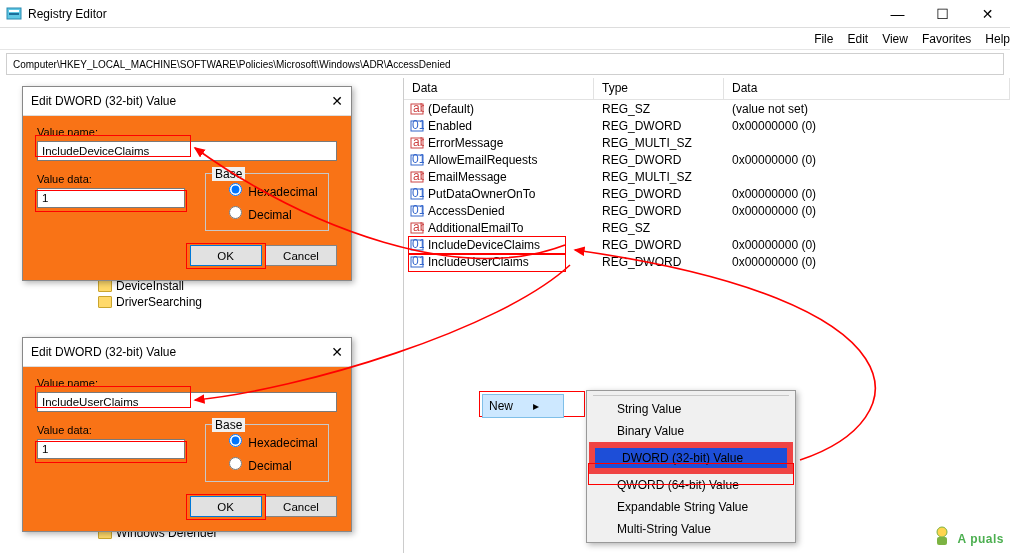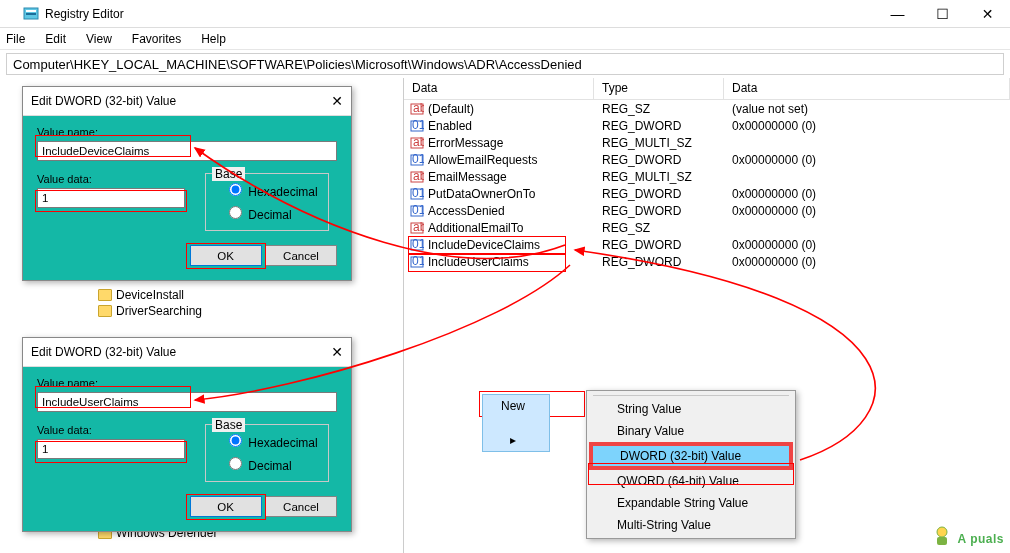--- a/index.html
+++ b/index.html
@@ -1,49 +1,49 @@
 <!DOCTYPE html>
 <html><head>
 <meta charset="utf-8">
 <style>
 * { box-sizing: border-box; font-family: "Segoe UI", Tahoma, sans-serif; font-size: 12px; }
 body { margin: 0; width: 1010px; height: 553px; background: #fff; position: relative; overflow: hidden; }
-.titlebar { height: 28px; display: flex; align-items: center; border-bottom: 1px solid #ddd; padding-left: 23px; }
+.titlebar { height: 28px; display: flex; align-items: center; border-bottom: 1px solid #ddd; padding-left: 6px; }
 .titlebar .ticon { width: 16px; height: 16px; margin-right: 6px; display: inline-block; }
 .titlebar .title { flex: 1; }
 .winbtns { display: flex; height: 100%; }
 .winbtn { width: 45px; display: flex; align-items: center; justify-content: center; font-size: 14px; }
-.menubar { height: 22px; display: flex; align-items: center; padding-left: 6px; gap: 20px; border-bottom: 1px solid #e6e6e6; }
-.addrbar { height: 22px; border: 1px solid #cfcfcf; margin: 3px 6px; padding: 2px 6px; font-size: 13px; display: flex; align-items: center; }
+.menubar { height: 22px; display: flex; align-items: center; padding-left: 6px; gap: 14px; border-bottom: 1px solid #e6e6e6; justify-content: flex-end; }
+.addrbar { height: 22px; border: 1px solid #cfcfcf; margin: 3px 6px; padding: 2px 6px; font-size: 10px; display: flex; align-items: center; }
 .main { display: flex; height: calc(100% - 78px); }
 .treepane { width: 404px; border-right: 1px solid #ccc; position: relative; overflow: hidden; }
 .listpane { flex: 1; position: relative; }
 .lhdr { display: flex; height: 22px; border-bottom: 1px solid #e2e2e2; font-size: 12px; }
 .lhdr > div { padding: 3px 8px; border-right: 1px solid #e2e2e2; }
 .col-n { width: 190px; } .col-t { width: 130px; } .col-d { flex: 1; }
 .lrow { display: flex; height: 17px; align-items: center; font-size: 11.5px; }
 .lrow .col-n { padding-left: 6px; display: flex; align-items: center; gap: 4px; }
 .lrow .col-t, .lrow .col-d { padding-left: 8px; }
 .ricon { width: 14px; height: 14px; display: inline-block; text-align: center; }
 .hlr { border: 1.5px solid #ff0000; position: absolute; pointer-events: none; }
-.dlg { position: absolute; background: #14b8a6; border: 1px solid #888; box-shadow: 2px 2px 6px rgba(0,0,0,.3); width: 330px; }
+.dlg { position: absolute; background: #f97316; border: 1px solid #888; box-shadow: 2px 2px 6px rgba(0,0,0,.3); width: 330px; }
 .dlg .dt { display: flex; align-items: center; justify-content: space-between; padding: 6px 8px; background: #fff; border-bottom: 1px solid #ddd; font-size: 12px; }
 .dlg .db { padding: 10px 14px 14px; }
 .dlg label { display: block; margin-bottom: 3px; font-size: 11px; }
 .txtin { width: 148px; border: 1px solid #7a7a7a; padding: 3px 4px; background: #fff; font-size: 11.5px; }
 .txtin.wide { width: 300px; }
 .gbx { border: 1px solid #c8c8c8; padding: 6px 8px 8px 18px; position: relative; font-size: 11px; }
 .gbx .leg { position: absolute; top: -7px; left: 6px; background: #f0f0f0; padding: 0 3px; }
 .btn { width: 72px; height: 21px; border: 1px solid #838383; background: #e1e1e1; font-size: 11.5px; }
 .btn.def { border: 1.5px solid #0078d7; text-align: center; }
 .ctxmenu { position: absolute; background: #f0f0f0; border: 1px solid #999; box-shadow: 2px 2px 6px rgba(0,0,0,.3); padding: 2px; font-size: 12px; }
 .ctxmenu .mi { padding: 4px 24px 4px 28px; white-space: nowrap; }
-.ctxmenu .mi.hov { background: #7dd3fc; border: 4px solid #ef4444; padding: 3px 23px 3px 27px; }
+.ctxmenu .mi.hov { background: #1d4ed8; border: 6px solid #ef4444; padding: 3px 23px 3px 27px; }
 .ctxmenu .sep { height: 1px; background: #c8c8c8; margin: 2px 4px; }
-.newbtn { position: absolute; background: #cde8ff; border: 1px solid #7fbfe8; padding: 4px 24px 4px 18px; font-size: 12px; display:flex; align-items:center; gap: 20px; flex-direction: column; }
+.newbtn { position: absolute; background: #cde8ff; border: 1px solid #7fbfe8; padding: 4px 24px 4px 6px; font-size: 12px; display:flex; align-items:center; gap: 20px; }
 .treeitems { position: absolute; left: 98px; font-size: 11.5px; }
 .treeitems .ti { display: flex; align-items: center; gap: 4px; height: 16px; }
 .fold { width: 14px; height: 12px; background: #ffd96a; border: 1px solid #caa52e; display: inline-block; border-radius: 1px; }
 .watermark { position: absolute; right: 6px; bottom: 6px; font-size: 14px; color: #4caf50; font-weight: bold; letter-spacing: 0.5px; }
 svg { display: block; }
 .arrow { position: absolute; pointer-events: none; }
 </style>
 </head>
 <body>
 
@@ -68,21 +68,21 @@
   <span>Edit</span>
   <span>View</span>
   <span>Favorites</span>
   <span>Help</span>
 </div>
 
 <div class="addrbar">Computer\HKEY_LOCAL_MACHINE\SOFTWARE\Policies\Microsoft\Windows\ADR\AccessDenied</div>
 
 <div class="main">
   <div class="treepane">
-    <div class="treeitems" style="top:209px;">
+    <div class="treeitems" style="top:200px;">
       <div class="ti">
           <span class="fold"></span>
           <span>DeviceInstall</span>
         </div>
       <div class="ti">
           <span class="fold"></span>
           <span>DriverSearching</span>
         </div>
     </div>
     <div class="treeitems" style="top:447px;">

